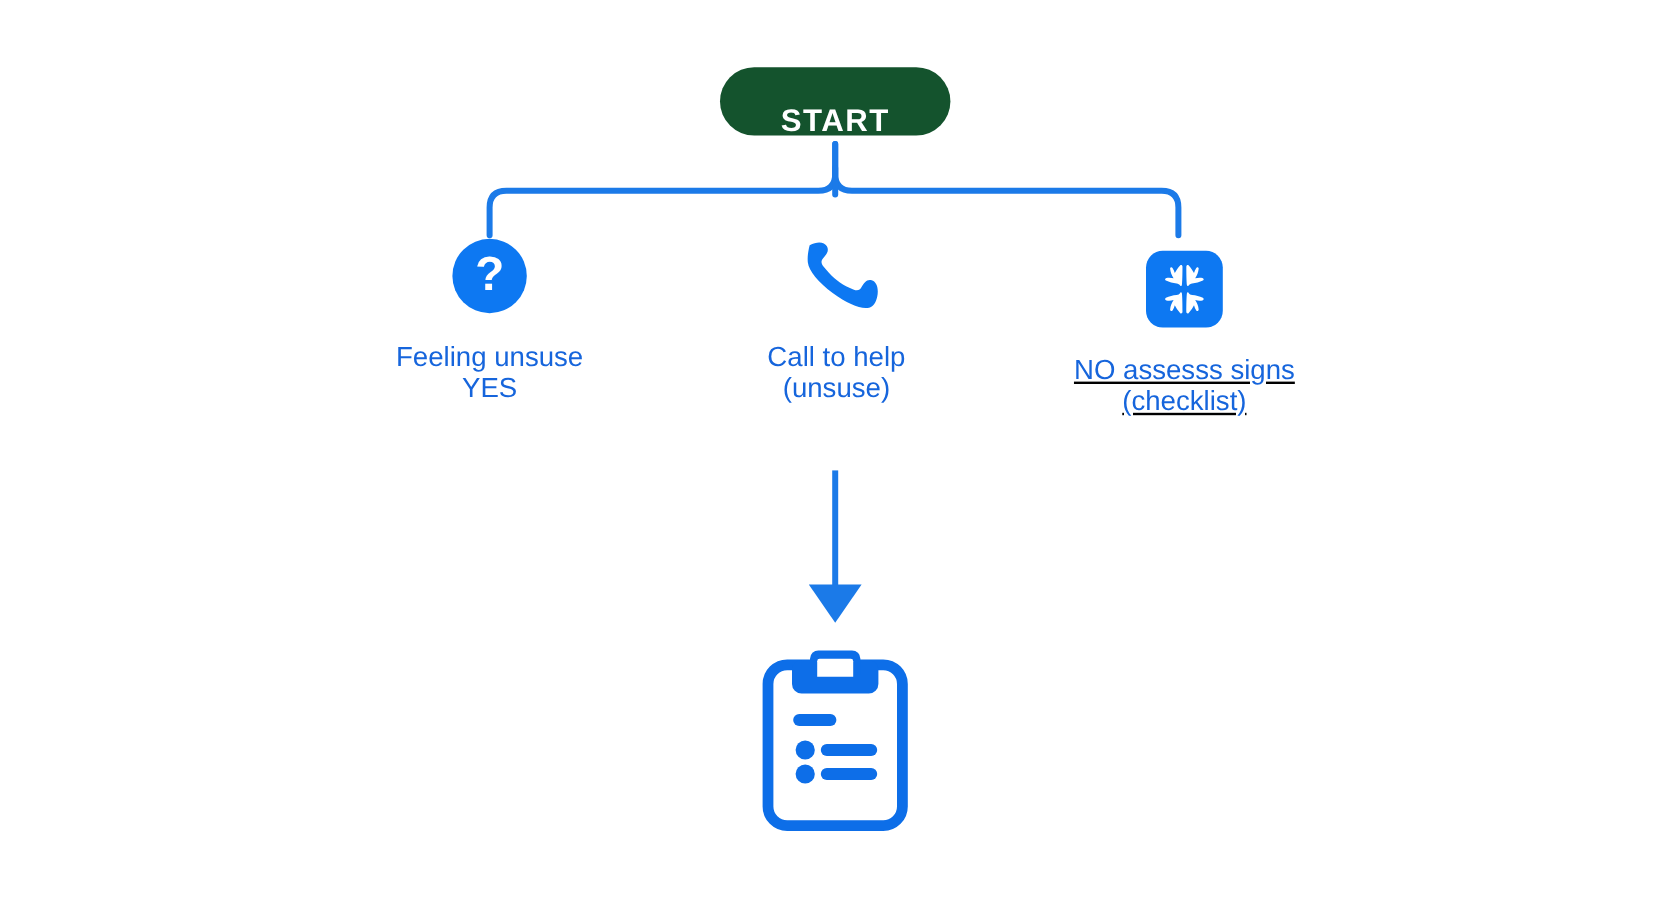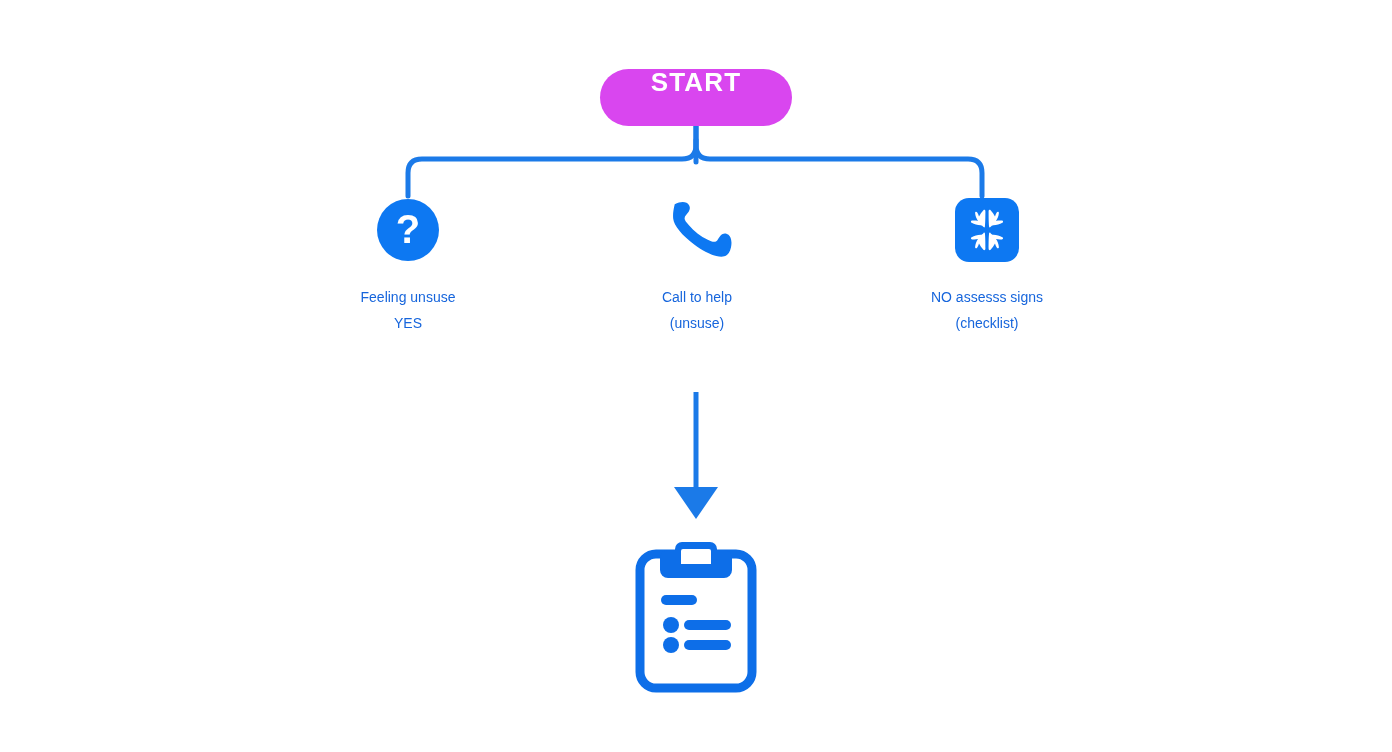--- a/index.html
+++ b/index.html
@@ -28,27 +28,27 @@
     left: 0;
     top: 0;
     width: 1392px;
     height: 752px;
   }
 
   
   #start-node {
     position: absolute;
     left: 600px;
-    top: 69px;
+    top: 56px;
     width: 192px;
     height: 57px;
     border-radius: 29px;
-    background: #d946ef;
-    display: flex;
-    align-items: flex-start;
+    background: #14532d;
+    display: flex;
+    align-items: flex-end;
     justify-content: center;
     box-sizing: border-box;
   }
   #start-label {
     color: #ffffff;
     font-size: 26px;
     font-weight: bold;
     letter-spacing: 1.2px;
     line-height: 1;
     user-select: none;
@@ -62,29 +62,29 @@
   }
   .branch-icon-wrap {
     height: 80px;
     display: flex;
     align-items: center;
     justify-content: center;
   }
   .branch-label {
     margin-top: 14px;
     color: #1665dc;
-    font-size: 14px;
+    font-size: 23px;
     line-height: 26px;
     white-space: pre-line;
     user-select: none;
   }
 
   #branch-left   { left: 278px; top: 190px; }
   #branch-middle { left: 567px; top: 190px; }
-  #branch-right  { left: 857px; top: 190px; }
+  #branch-right  { left: 857px; top: 201px; text-decoration: underline; }
 
   
   .q-circle {
     width: 62px;
     height: 62px;
     border-radius: 50%;
     background: #0d78f2;
     display: flex;
     align-items: center;
     justify-content: center;

